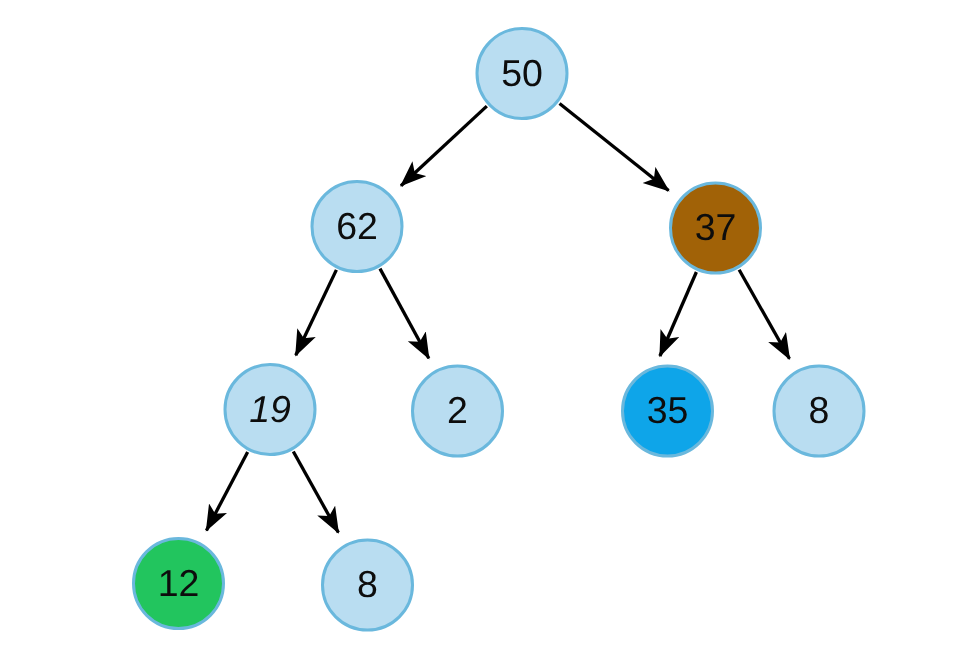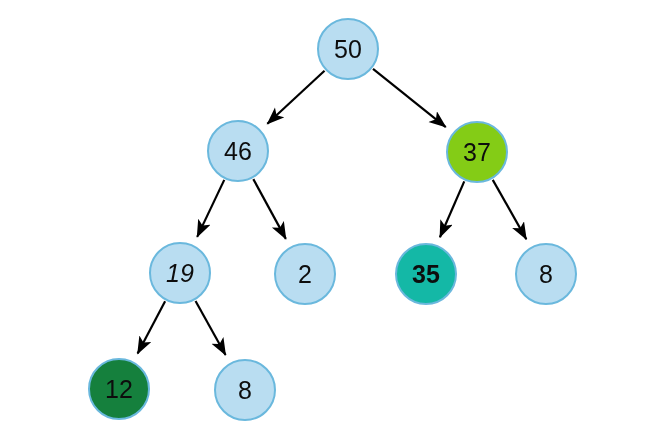--- a/index.html
+++ b/index.html
@@ -63,38 +63,38 @@
         <line x1="165.10617812572258" y1="301.32267766256035" x2="137.6172773428468" y2="353.59665292179955" stroke="#000000" stroke-width="2.2" marker-end="url(#arrowhead)"></line>
         <line x1="195.54057379771623" y1="300.9730328358892" x2="225.5742827528547" y2="355.0337089551385" stroke="#000000" stroke-width="2.2" marker-end="url(#arrowhead)"></line>
       </g>
   </svg>
 
   <div id="nodes">
       <div class="tree-node" style="left: 317px; top: 18px; width: 62px; height: 62px; background: rgb(185, 221, 241); border-color: rgb(106, 184, 221);">
         <span class="node-label" style="color: rgb(13, 13, 13);">50</span>
       </div>
       <div class="tree-node" style="left: 207px; top: 120px; width: 62px; height: 62px; background: rgb(185, 221, 241); border-color: rgb(106, 184, 221);">
-        <span class="node-label" style="color: rgb(13, 13, 13);">46</span>
+        <span class="node-label" style="color: rgb(13, 13, 13);">62</span>
       </div>
-      <div class="tree-node" style="left: 446px; top: 121px; width: 62px; height: 62px; background: #84cc16; border-color: rgb(106, 184, 221);">
+      <div class="tree-node" style="left: 446px; top: 121px; width: 62px; height: 62px; background: #a16207; border-color: rgb(106, 184, 221);">
         <span class="node-label" style="color: rgb(13, 13, 13);">37</span>
       </div>
       <div class="tree-node" style="left: 149px; top: 242px; width: 62px; height: 62px; background: rgb(185, 221, 241); border-color: rgb(106, 184, 221);">
         <span class="node-label" style="color: rgb(13, 13, 13); font-style: italic;">19</span>
       </div>
       <div class="tree-node" style="left: 274px; top: 243px; width: 62px; height: 62px; background: rgb(185, 221, 241); border-color: rgb(106, 184, 221);">
         <span class="node-label" style="color: rgb(13, 13, 13);">2</span>
       </div>
-      <div class="tree-node" style="left: 395px; top: 243px; width: 62px; height: 62px; background: #14b8a6; border-color: rgb(106, 184, 221); font-weight: bold;">
+      <div class="tree-node" style="left: 414px; top: 243px; width: 62px; height: 62px; background: #0ea5e9; border-color: rgb(106, 184, 221);">
         <span class="node-label" style="color: rgb(13, 13, 13);">35</span>
       </div>
       <div class="tree-node" style="left: 515px; top: 243px; width: 62px; height: 62px; background: rgb(185, 221, 241); border-color: rgb(106, 184, 221);">
         <span class="node-label" style="color: rgb(13, 13, 13);">8</span>
       </div>
-      <div class="tree-node" style="left: 88px; top: 358px; width: 62px; height: 62px; background: #15803d; border-color: rgb(106, 184, 221);">
+      <div class="tree-node" style="left: 88px; top: 358px; width: 62px; height: 62px; background: #22c55e; border-color: rgb(106, 184, 221);">
         <span class="node-label" style="color: rgb(13, 13, 13);">12</span>
       </div>
       <div class="tree-node" style="left: 214px; top: 359px; width: 62px; height: 62px; background: rgb(185, 221, 241); border-color: rgb(106, 184, 221);">
         <span class="node-label" style="color: rgb(13, 13, 13);">8</span>
       </div>
     </div>
 
 </div>
 
 </body></html>

